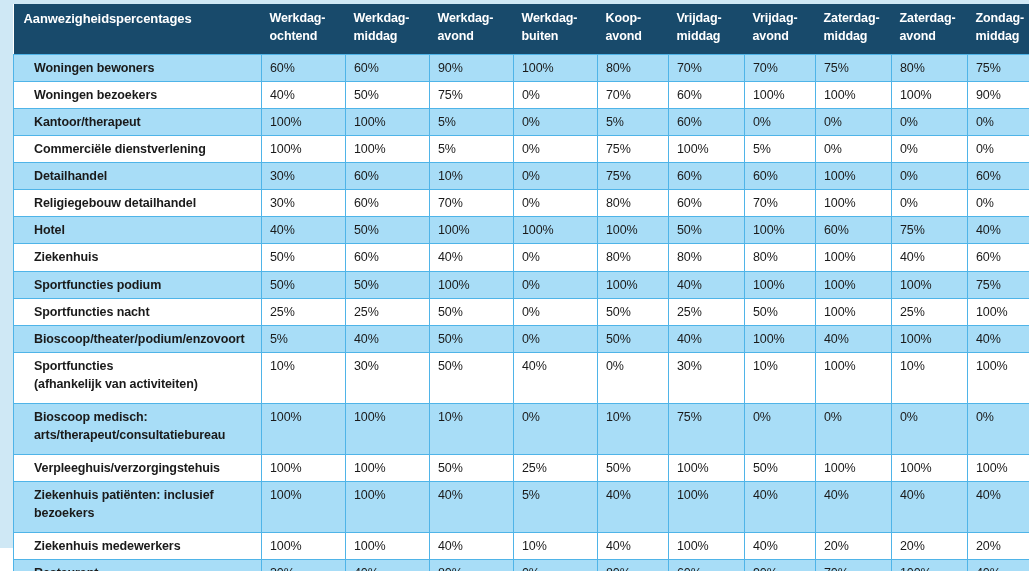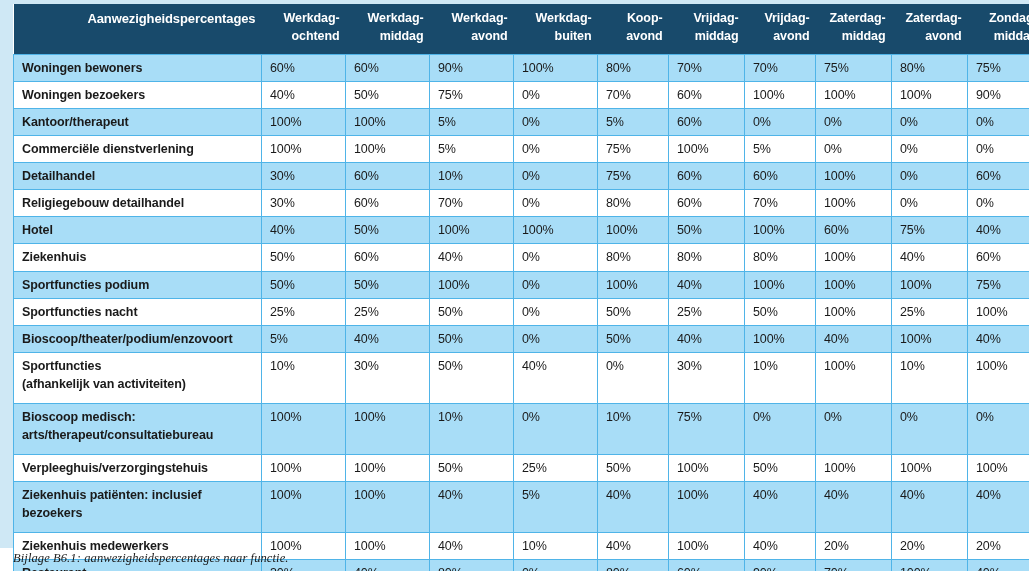--- a/index.html
+++ b/index.html
@@ -42,21 +42,21 @@
   table.presence col.c-func   { width: 248px; }
   table.presence col.c-val    { width: 84px; }
   table.presence col.c-val-l  { width: 76px; }
   table.presence col.c-val-s  { width: 71px; }
 
   thead th {
     background: #184a6b;
     color: #ffffff;
     font-weight: bold;
     font-size: 12.5px;
-    text-align: right;
+    text-align: left;
     vertical-align: top;
     padding: 6px 6px 8px 8px;
     border: none;
     line-height: 1.42;
     letter-spacing: -0.1px;
   }
   thead th.func-head {
     font-size: 13px;
     padding-left: 10px;
   }
@@ -69,21 +69,21 @@
     border-right: 1px solid #4fb4e8;
     border-bottom: 1px solid #4fb4e8;
     vertical-align: top;
     line-height: 1.45;
     letter-spacing: -0.1px;
     white-space: nowrap;
     overflow: hidden;
   }
   tbody td.func {
     font-weight: bold;
-    padding-left: 8px;
+    padding-left: 20px;
     border-left: 1px solid #4fb4e8;
   }
   tbody tr.alt td {
     background: #a8ddf7;
   }
   tbody tr.plain td {
     background: #ffffff;
   }
   tbody tr.tall td {
     height: 42px;
@@ -391,14 +391,13 @@
             <td>60%</td>
             <td>90%</td>
             <td>70%</td>
             <td>100%</td>
             <td>40%</td>
           </tr>
         </tbody>
     </table>
   </div>
 
-  <div id="caption">Bijlage B6.1: aanwezigheidspercentages naar functie.</div>
 </div>
 
 </body></html>

